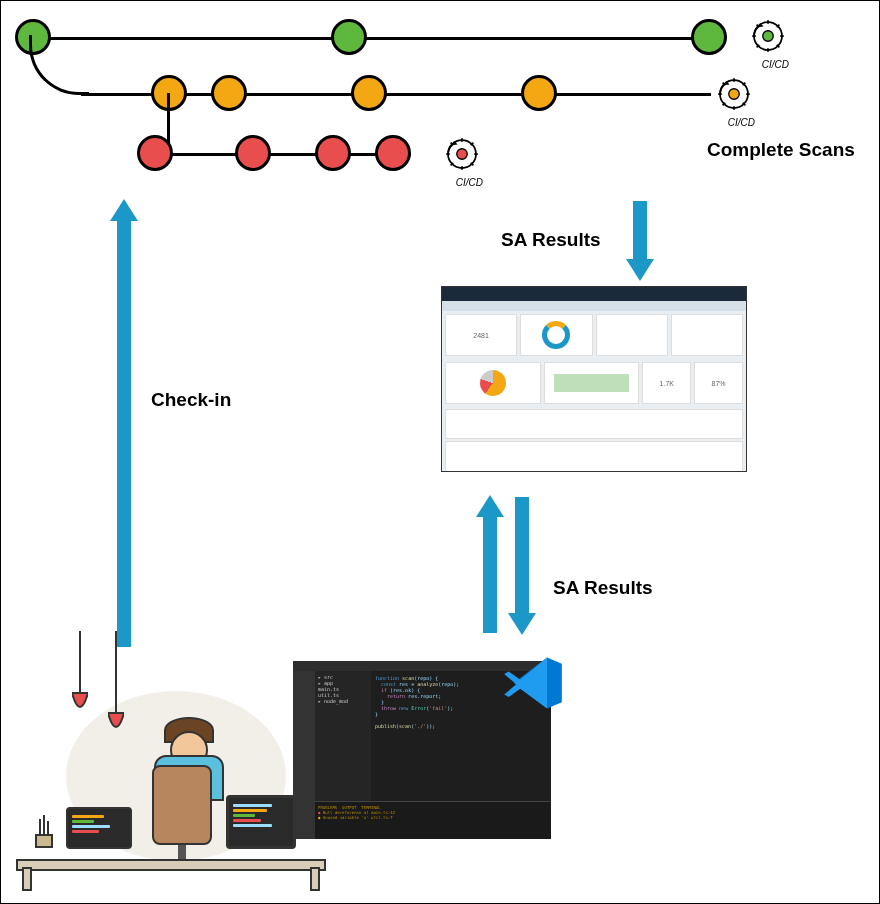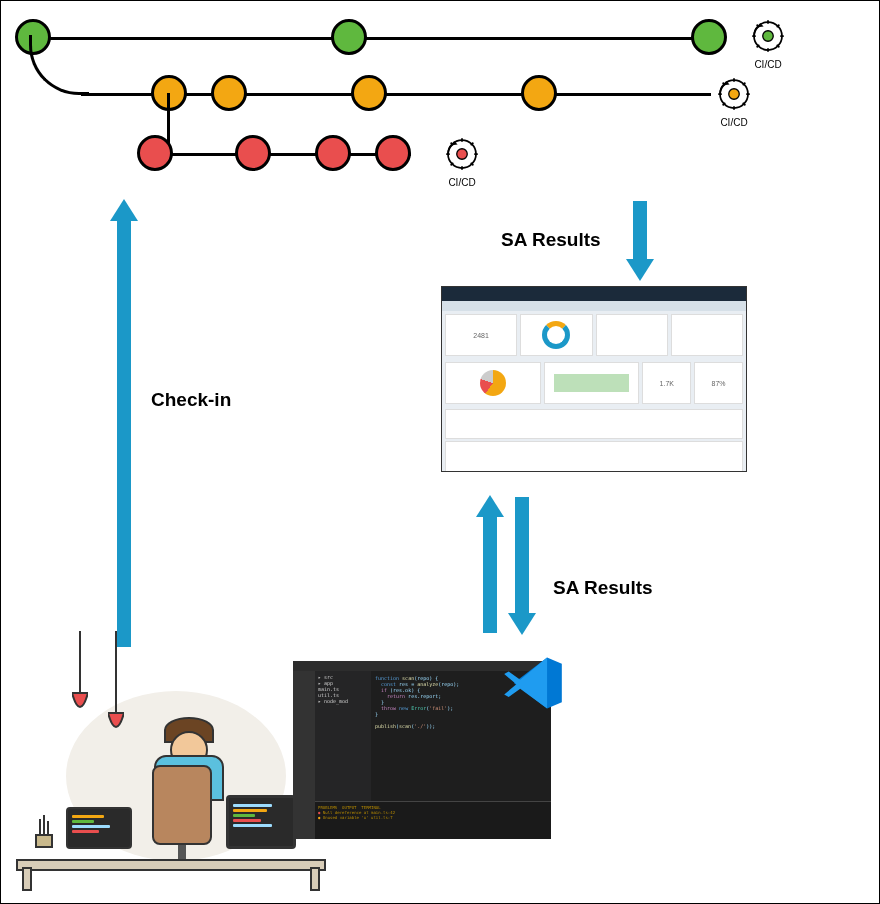--- a/index.html
+++ b/index.html
@@ -10,21 +10,21 @@
   .pipeline { position: absolute; top: 10px; left: 10px; right: 10px; height: 180px; }
   .node { position: absolute; width: 36px; height: 36px; border-radius: 50%; border: 3px solid #000; }
   .green { background: #5fb83e; }
   .orange { background: #f3a712; }
   .red { background: #e94e4e; }
   .line { position: absolute; background: #000; }
   .hline { height: 3px; }
   .vline { width: 3px; }
 
   
-  .ci-group { position: absolute; text-align: center; font-size: 10px; }
+  .ci-group { position: absolute; text-align: right; font-size: 10px; font-style: italic; }
   .gear { width: 42px; height: 42px; position: relative; }
   .ci-label { font-size: 10px; color: #000; }
 
   .label { position: absolute; font-weight: 700; font-size: 19px; color: #000; }
 
   
   .arrow-stem { position: absolute; background: #1b98c8; }
   .arrow-head-up { position: absolute; width: 0; height: 0; border-left: 14px solid transparent; border-right: 14px solid transparent; border-bottom: 22px solid #1b98c8; }
   .arrow-head-down { position: absolute; width: 0; height: 0; border-left: 14px solid transparent; border-right: 14px solid transparent; border-top: 22px solid #1b98c8; }
 
@@ -128,20 +128,21 @@
     <circle cx="24" cy="24" r="6" fill="#e94e4e" stroke="#000" stroke-width="1.5"></circle>
     <g stroke="#000" stroke-width="2" fill="none">
       <path d="M24 6 v4 M24 38 v4 M6 24 h4 M38 24 h4 M11 11 l3 3 M34 34 l3 3 M37 11 l-3 3 M11 37 l3 -3"></path>
     </g>
     <path d="M8 24 a16 16 0 0 1 8 -13" stroke="#000" stroke-width="2" fill="none"></path>
     <polygon points="15,9 19,13 12,14" fill="#000"></polygon>
   </svg>
   <div class="ci-label">CI/CD</div>
 </div>
 
+<div class="label" style="top:138px; left:706px;">Complete Scans</div>
 <div class="label" style="top:388px; left:150px;">Check-in</div>
 <div class="label" style="top:228px; left:500px;">SA Results</div>
 <div class="label" style="top:576px; left:552px;">SA Results</div>
 
 <div class="arrow-stem" style="left:116px; top:218px; width:14px; height:428px;"></div>
 <div class="arrow-head-up" style="left:109px; top:198px;"></div>
 
 <div class="arrow-stem" style="left:632px; top:200px; width:14px; height:60px;"></div>
 <div class="arrow-head-down" style="left:625px; top:258px;"></div>
 

